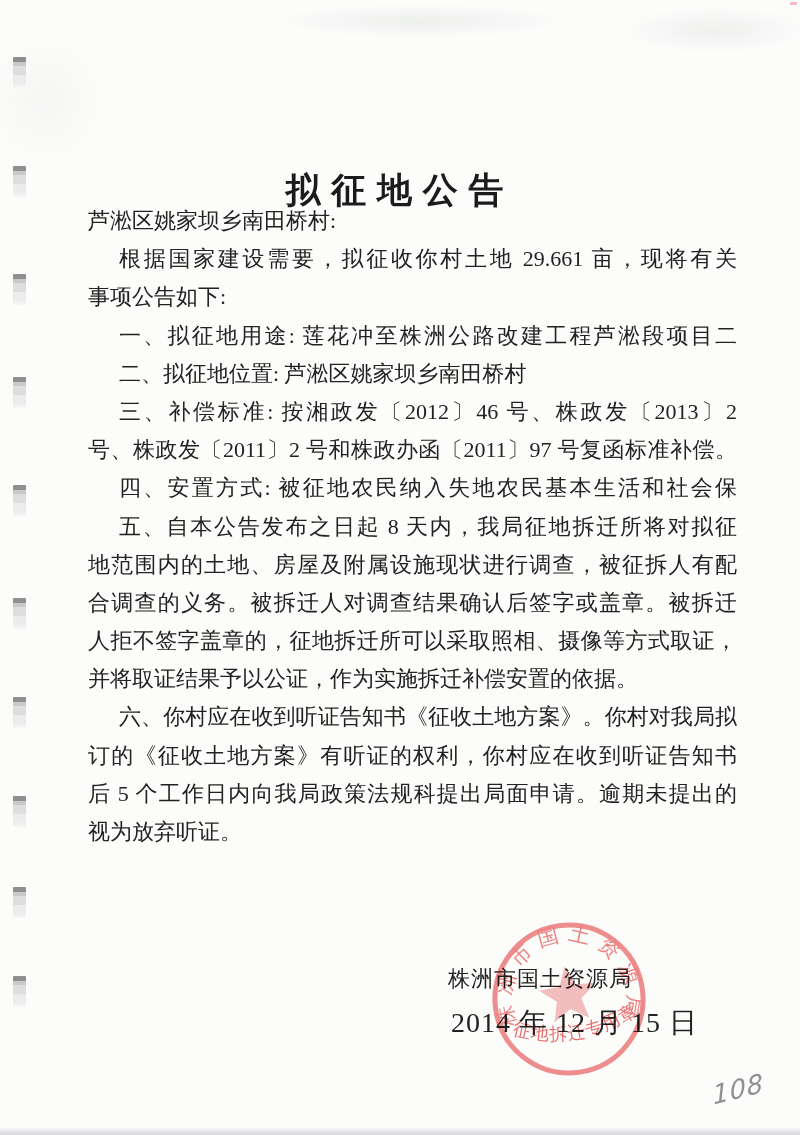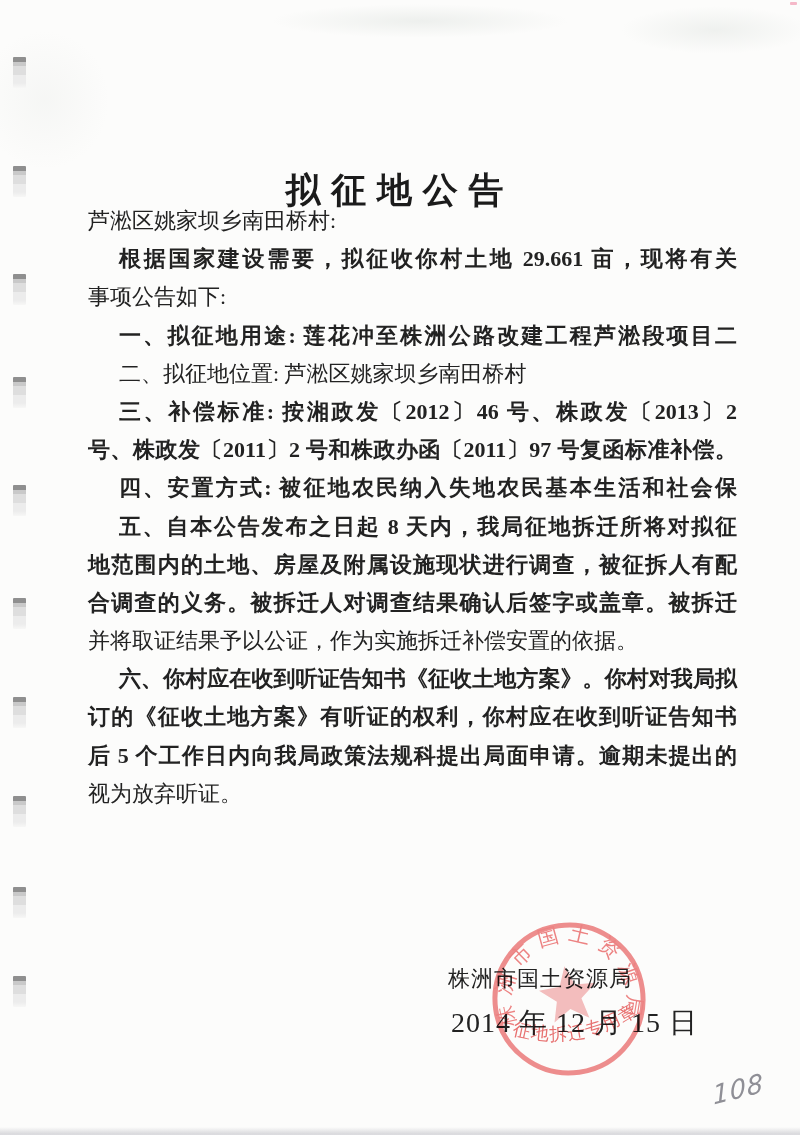--- a/index.html
+++ b/index.html
@@ -33,21 +33,21 @@
     position:absolute;top:124px;left:0;width:790px;text-align:center;
     font-size:35px;font-weight:700;color:#1b1b1b;letter-spacing:1px;white-space:pre;margin-top:43px;
   }
   
   .body-text{
     position:absolute;left:88px;top:202px;width:649px;
     font-size:22px;color:#222;
   }
   .line{height:38.2px;line-height:38.2px;white-space:nowrap;}
   .line.indent{text-indent:31px;}
-  .line.fill{white-space:normal;text-align:justify;text-align-last:justify;font-weight:bold;}
+  .line.fill{white-space:normal;text-align:justify;text-align-last:justify;}
   
   .sig-org{position:absolute;left:448px;top:964px;font-size:22px;color:#222;letter-spacing:1px;}
   .sig-date{position:absolute;left:451px;top:1004px;font-size:28px;color:#222;letter-spacing:1px;}
   
   .stamp{position:absolute;left:484px;top:914px;width:170px;height:170px;
     mix-blend-mode:multiply;opacity:.9;}
   .stamp .arc-top{font-size:21px;letter-spacing:8px;fill:#ee7676;
     font-family:"Liberation Serif","DejaVu Serif",serif;}
   .stamp .arc-bottom{font-size:18px;letter-spacing:1px;fill:#e86262;
     font-family:"Liberation Serif","DejaVu Serif",serif;}
@@ -86,20 +86,21 @@
 <div class="line indent fill">根据国家建设需要，拟征收你村土地 29.661 亩，现将有关</div>
     <div class="line">事项公告如下:</div>
     <div class="line indent fill">一、拟征地用途: 莲花冲至株洲公路改建工程芦淞段项目二</div>
     <div class="line indent">二、拟征地位置: 芦淞区姚家坝乡南田桥村</div>
     <div class="line indent fill">三、补偿标准: 按湘政发〔2012〕46 号、株政发〔2013〕2</div>
     <div class="line fill">号、株政发〔2011〕2 号和株政办函〔2011〕97 号复函标准补偿。</div>
     <div class="line indent fill">四、安置方式: 被征地农民纳入失地农民基本生活和社会保</div>
     <div class="line indent fill">五、自本公告发布之日起 8 天内，我局征地拆迁所将对拟征</div>
     <div class="line fill">地范围内的土地、房屋及附属设施现状进行调查，被征拆人有配</div>
     <div class="line fill">合调查的义务。被拆迁人对调查结果确认后签字或盖章。被拆迁</div>
+    <div class="line fill">人拒不签字盖章的，征地拆迁所可以采取照相、摄像等方式取证，</div>
     <div class="line">并将取证结果予以公证，作为实施拆迁补偿安置的依据。</div>
     <div class="line indent fill">六、你村应在收到听证告知书《征收土地方案》。你村对我局拟</div>
     <div class="line fill">订的《征收土地方案》有听证的权利，你村应在收到听证告知书</div>
     <div class="line fill">后 5 个工作日内向我局政策法规科提出局面申请。逾期未提出的</div>
     <div class="line">视为放弃听证。</div>
   </div>
 
 <div class="sig-org">株洲市国土资源局</div>
 <div class="sig-date">2014 年 12 月 15 日</div>
 

